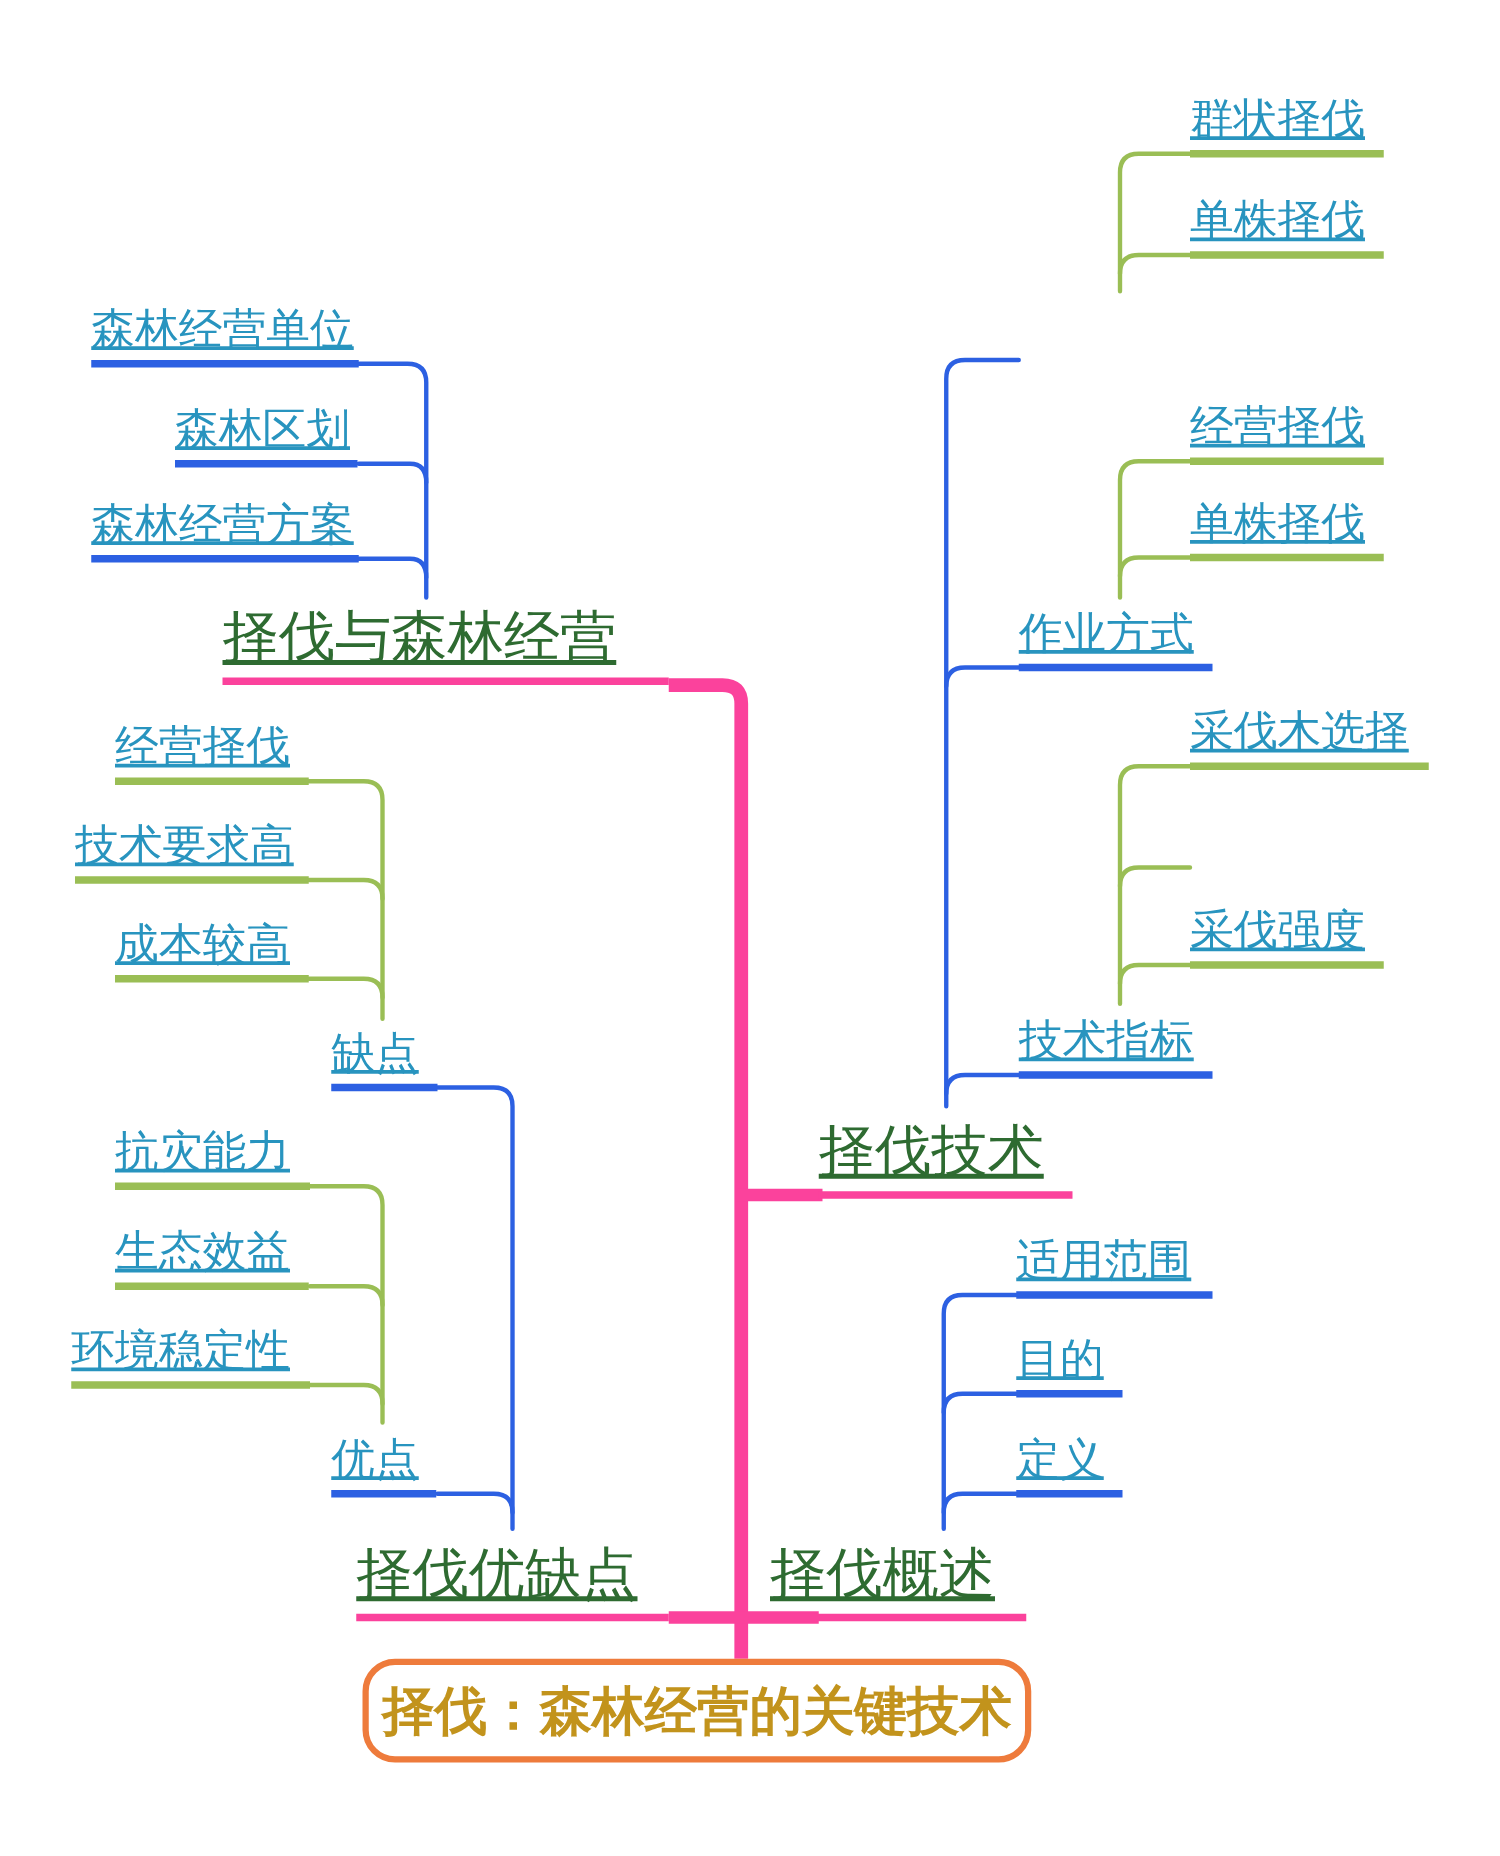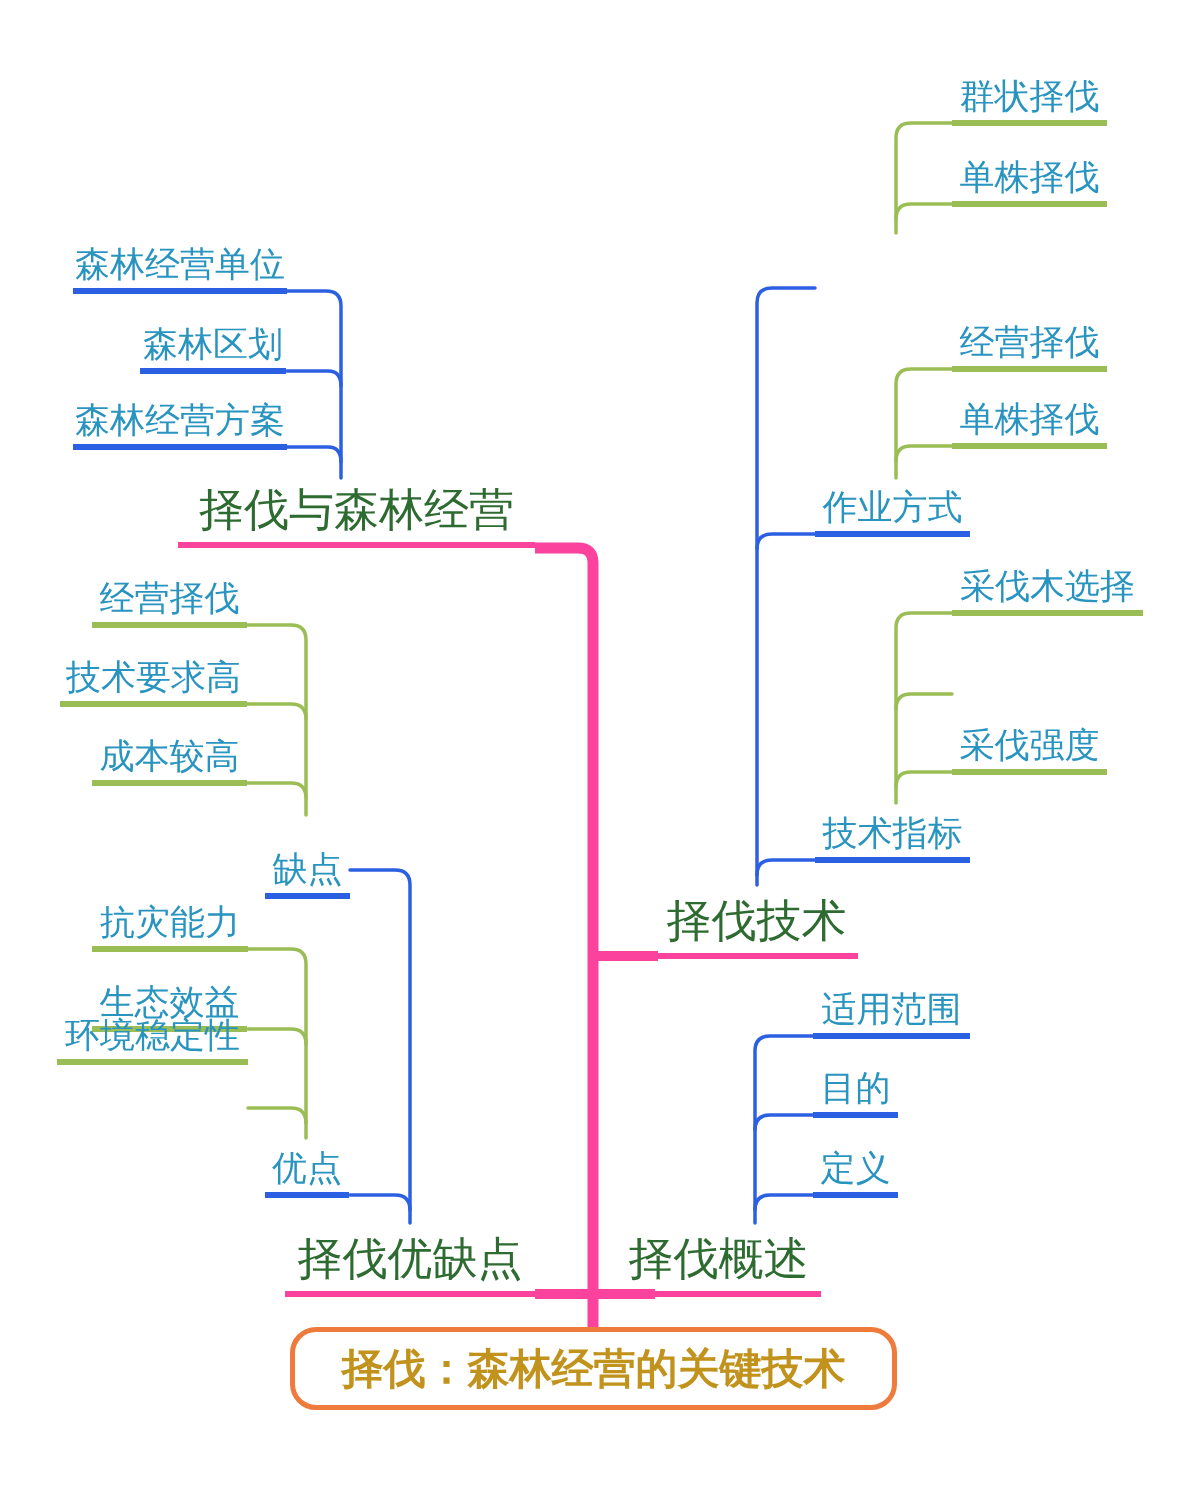--- a/index.html
+++ b/index.html
@@ -6,23 +6,24 @@
   #stage{
     position:relative;
     width:1200px;height:1485px;
     background:#ffffff;
     font-family:"Liberation Sans","DejaVu Sans",sans-serif;
     overflow:hidden;
   }
   #wires{position:absolute;left:0;top:0;width:1200px;height:1485px;}
   .node{
     position:absolute;
-    text-align:center;
+    text-align:left;
     white-space:nowrap;
     box-sizing:content-box;
+    text-decoration:underline;
   }
   
   .leaf{
     font-size:35px;line-height:36px;
     color:#2894BF;
     padding-bottom:6px;
     border-bottom:6px solid #9ABE55;
   }
   
   .sub{
@@ -35,21 +36,21 @@
   .branch{
     font-size:45px;line-height:48px;
     color:#2E6B31;
     padding-bottom:8px;
     border-bottom:6px solid #FB429C;
   }
   
   .rootbox{
     position:absolute;
     left:290px;top:1327px;
-    width:607px;height:83px;
+    width:535px;height:83px;
     box-sizing:border-box;
     border:5px solid #EE7B3C;
     border-radius:26px;
     display:flex;align-items:center;justify-content:center;
     font-size:42px;font-weight:bold;
     color:#C2931C;
     white-space:nowrap;
     background:#ffffff;
   }
 </style>
@@ -110,29 +111,29 @@
   <div class="node sub" style="left:815px;top:489px;width:155px">作业方式</div>
   <div class="node leaf" style="left:952px;top:324px;width:155px">经营择伐</div>
   <div class="node leaf" style="left:952px;top:401px;width:155px">单株择伐</div>
 
   <div class="node sub" style="left:815px;top:815px;width:155px">技术指标</div>
   <div class="node leaf" style="left:952px;top:568px;width:191px">采伐木选择</div>
   <div class="node leaf" style="left:952px;top:727px;width:155px">采伐强度</div>
 
   <div class="node branch" style="left:285px;top:1235px;width:250px">择伐优缺点</div>
 
-  <div class="node sub" style="left:265px;top:851px;width:85px">缺点</div>
+  <div class="node sub" style="left:265px;top:825px;width:85px">缺点</div>
   <div class="node leaf" style="left:92px;top:580px;width:155px">经营择伐</div>
   <div class="node leaf" style="left:60px;top:659px;width:187px">技术要求高</div>
   <div class="node leaf" style="left:92px;top:738px;width:155px">成本较高</div>
 
   <div class="node sub" style="left:265px;top:1150px;width:84px">优点</div>
   <div class="node leaf" style="left:92px;top:904px;width:156px">抗灾能力</div>
   <div class="node leaf" style="left:92px;top:984px;width:155px">生态效益</div>
-  <div class="node leaf" style="left:57px;top:1017px;width:191px">环境稳定性</div>
+  <div class="node leaf" style="left:57px;top:1063px;width:191px">环境稳定性</div>
 
   <div class="node branch" style="left:616px;top:1235px;width:205px">择伐概述</div>
   <div class="node sub" style="left:813px;top:991px;width:157px">适用范围</div>
   <div class="node sub" style="left:813px;top:1070px;width:85px">目的</div>
   <div class="node sub" style="left:813px;top:1150px;width:85px">定义</div>
 
   <div class="rootbox">择伐：森林经营的关键技术</div>
 
 </div>
 

